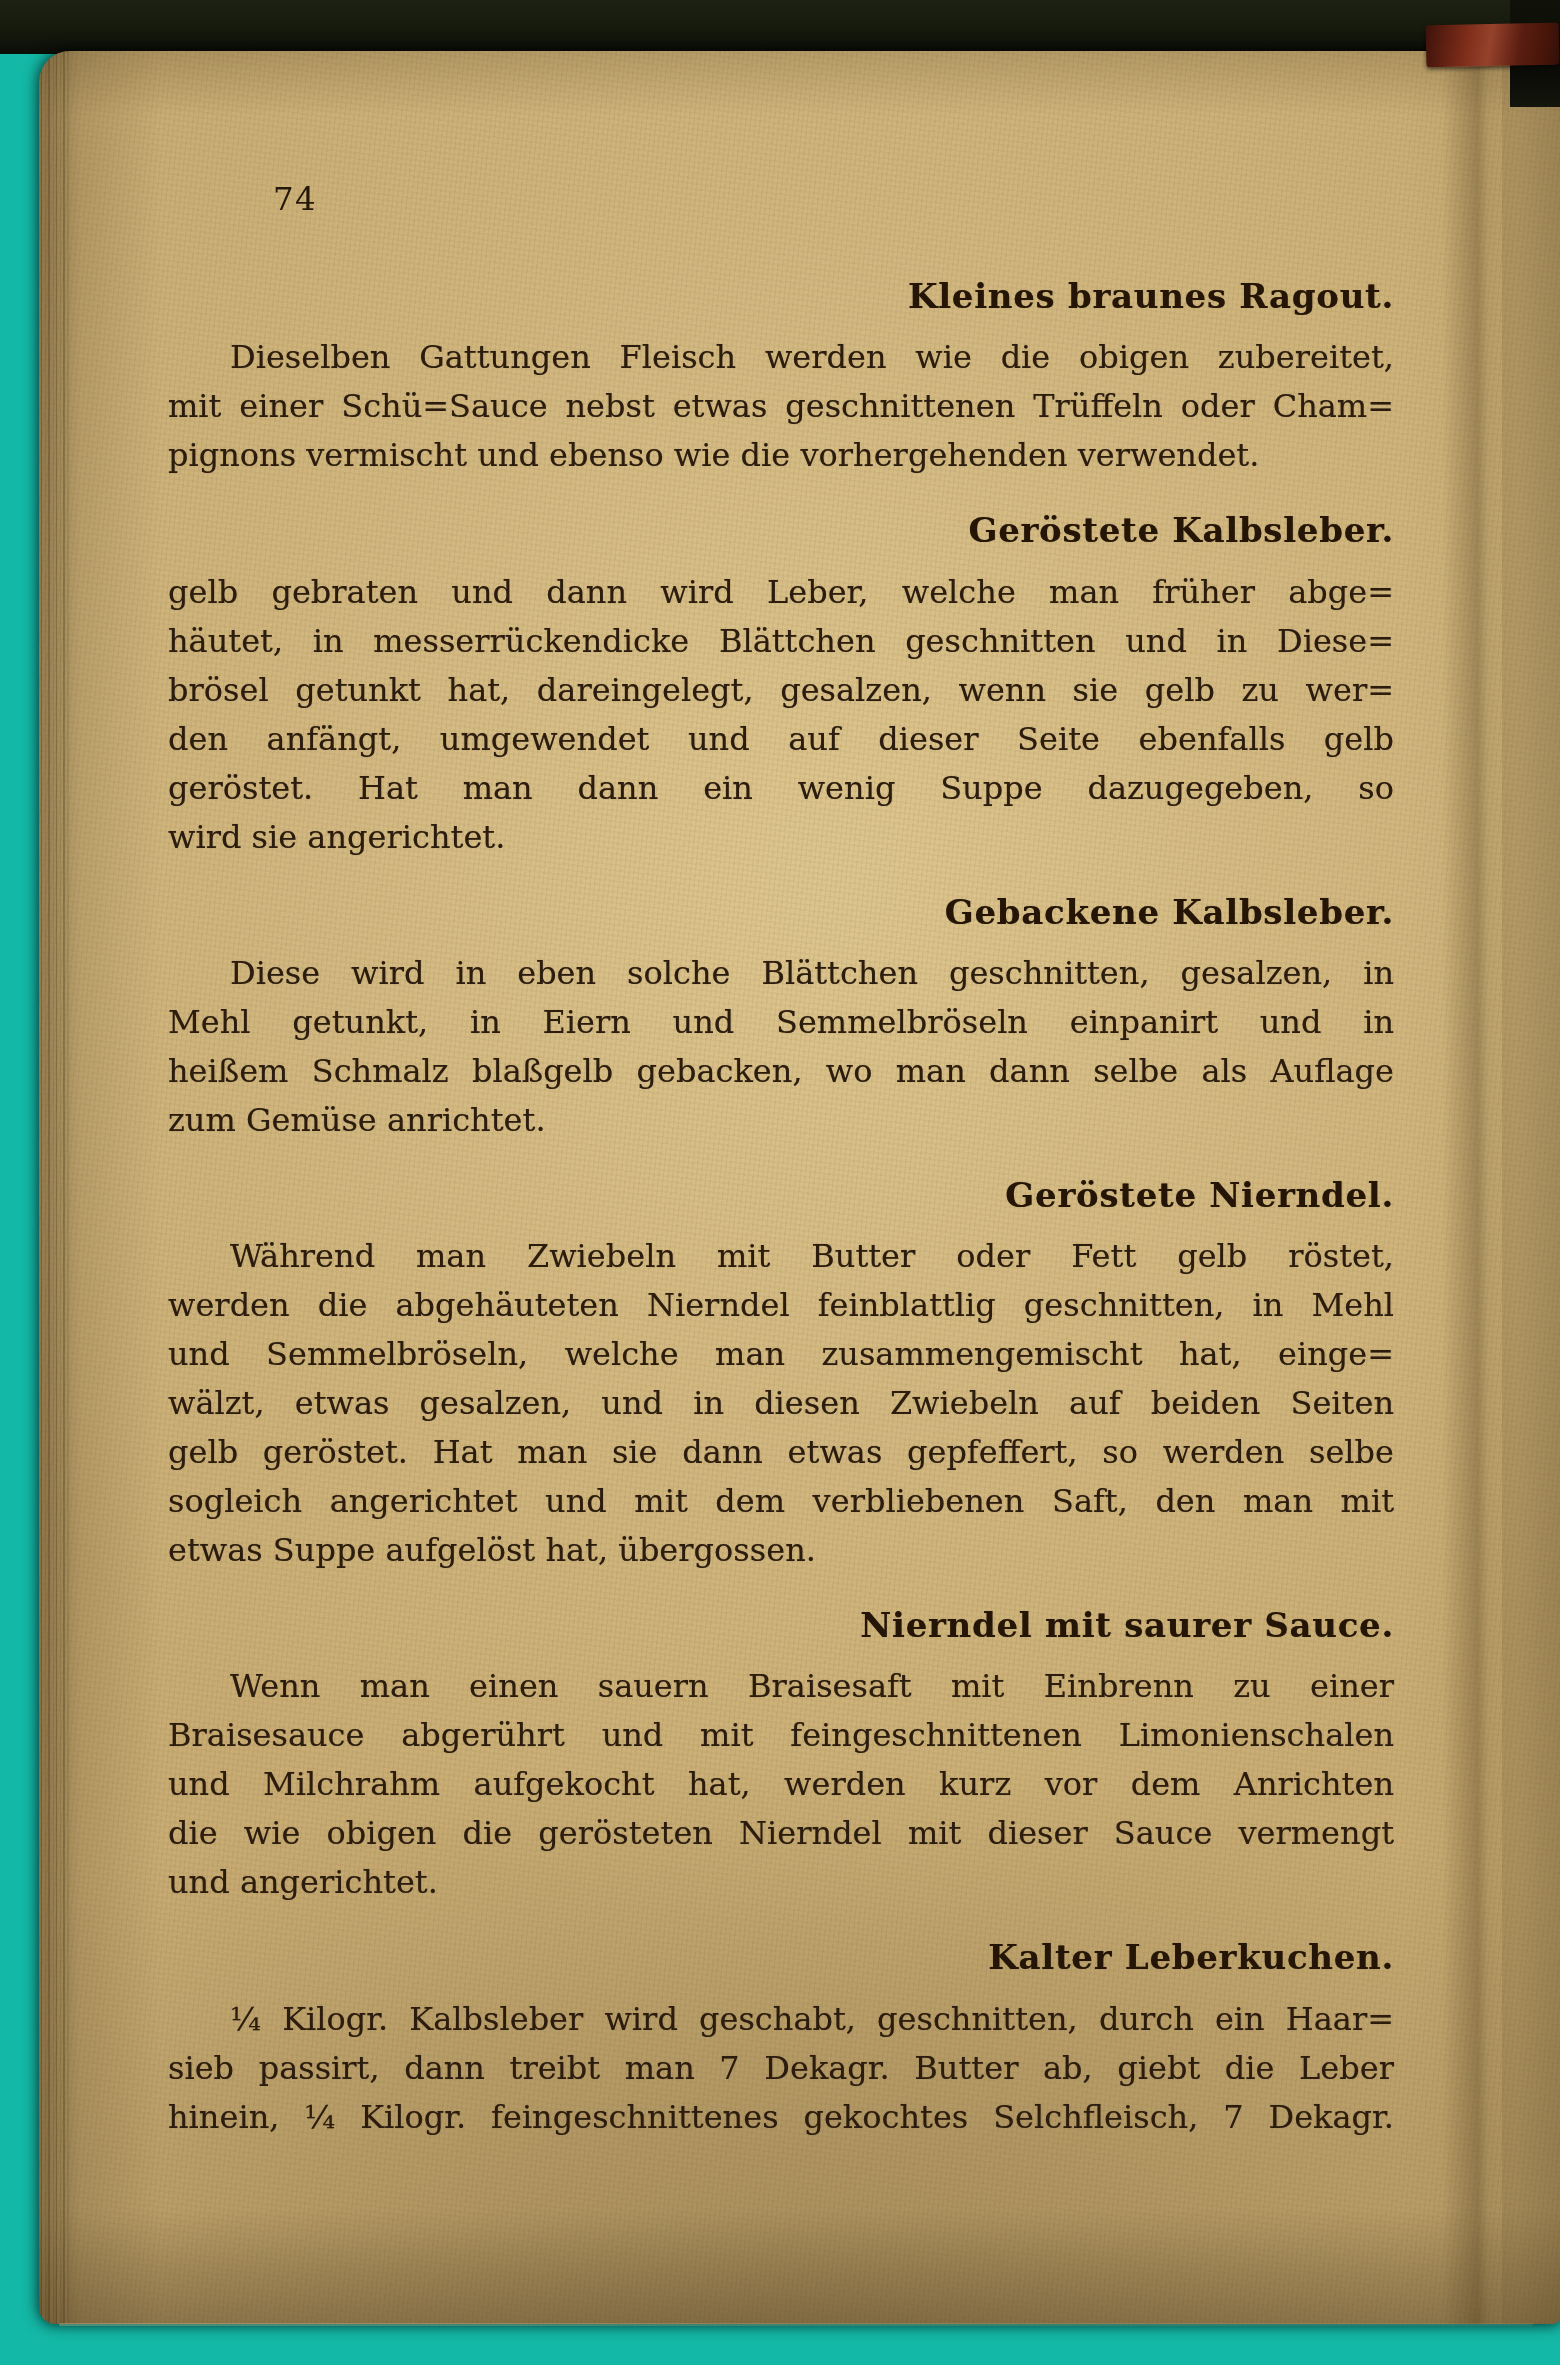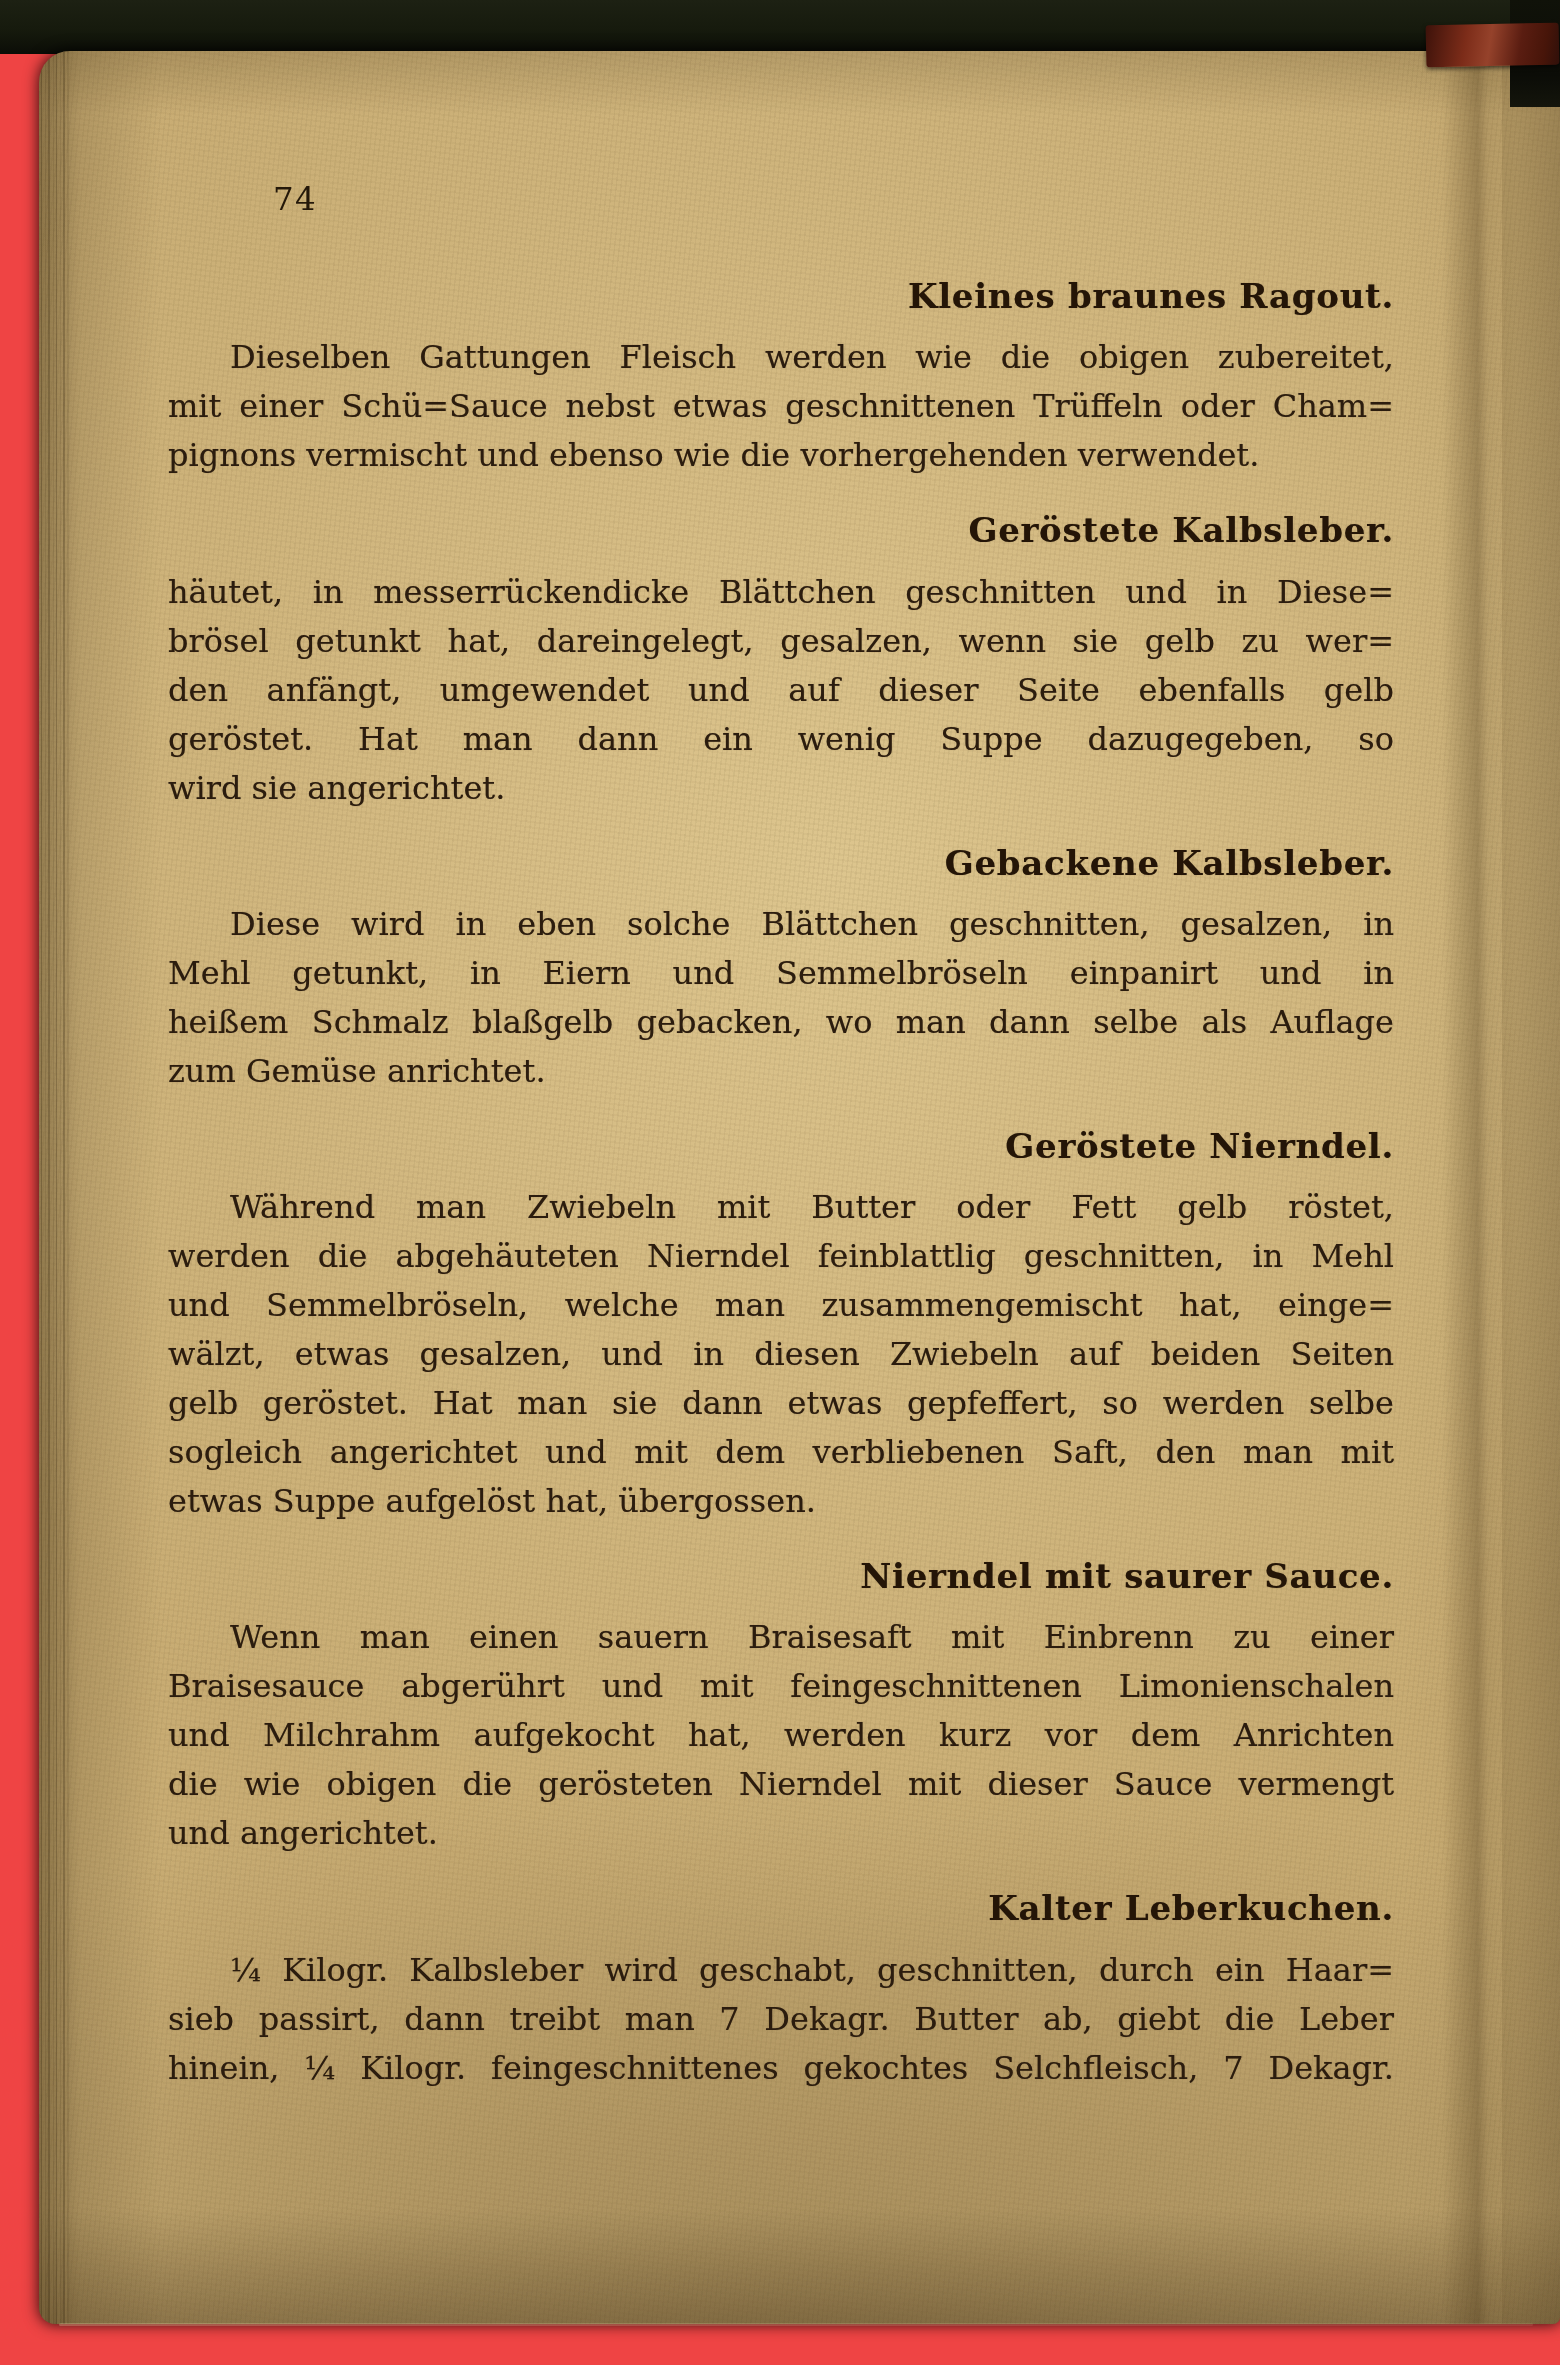--- a/index.html
+++ b/index.html
@@ -1,16 +1,16 @@
 <!DOCTYPE html>
 <html style="font-size:10.8px"><head>
 <meta charset="utf-8">
 <style>
   html,body{margin:0;padding:0;width:1560px;height:2366px;background:#070705;overflow:hidden;}
-  .scan{position:relative;width:1560px;height:2366px;background:#ef4444;font-family:"DejaVu Serif",serif;}
+  .scan{position:relative;width:1560px;height:2366px;background:#14b8a6;font-family:"DejaVu Serif",serif;}
   .top-band{position:absolute;left:0;top:0;right:0;height:54px;
     background:linear-gradient(180deg,#1d2113 0%,#161a0d 55%,#0b0d07 100%);}
   .corner-notch{position:absolute;right:0;top:0;width:50px;height:107px;
     background:linear-gradient(180deg,#101209 0%,#0b0c07 70%,#14150c 100%);}
   .spine-patch{position:absolute;right:1.4px;top:24.4px;width:133px;height:42px;
     background:linear-gradient(100deg,#3d120a 0%,#7c2c19 30%,#95422b 48%,#5a1d11 70%,#471509 88%,#30100a 100%);
     border-radius:3.4px;transform:rotate(-1.2deg);box-shadow:0 2px 4.1px rgba(0,0,0,.6);}
   .page{position:absolute;left:39px;top:51px;width:1521px;height:2273px;
     border-radius:31px 2.7px 6.8px 16.3px;
     background-color:#c8ac73;
@@ -69,20 +69,21 @@
           <h2>Kleines braunes Ragout.</h2>
           <div class="para">
             <div class="tline indent">Dieselben Gattungen Fleisch werden wie die obigen zubereitet,</div>
             <div class="tline">mit einer Schü=Sauce nebst etwas geschnittenen Trüffeln oder Cham=</div>
             <div class="tline noj">pignons vermischt und ebenso wie die vorhergehenden verwendet.</div>
           </div>
         </section>
         <section class="section">
           <h2>Geröstete Kalbsleber.</h2>
           <div class="para">
+            <div class="tline">gelb gebraten und dann wird Leber, welche man früher abge=</div>
             <div class="tline">häutet, in messerrückendicke Blättchen geschnitten und in Diese=</div>
             <div class="tline">brösel getunkt hat, dareingelegt, gesalzen, wenn sie gelb zu wer=</div>
             <div class="tline">den anfängt, umgewendet und auf dieser Seite ebenfalls gelb</div>
             <div class="tline">geröstet. Hat man dann ein wenig Suppe dazugegeben, so</div>
             <div class="tline noj">wird sie angerichtet.</div>
           </div>
         </section>
         <section class="section">
           <h2>Gebackene Kalbsleber.</h2>
           <div class="para">

